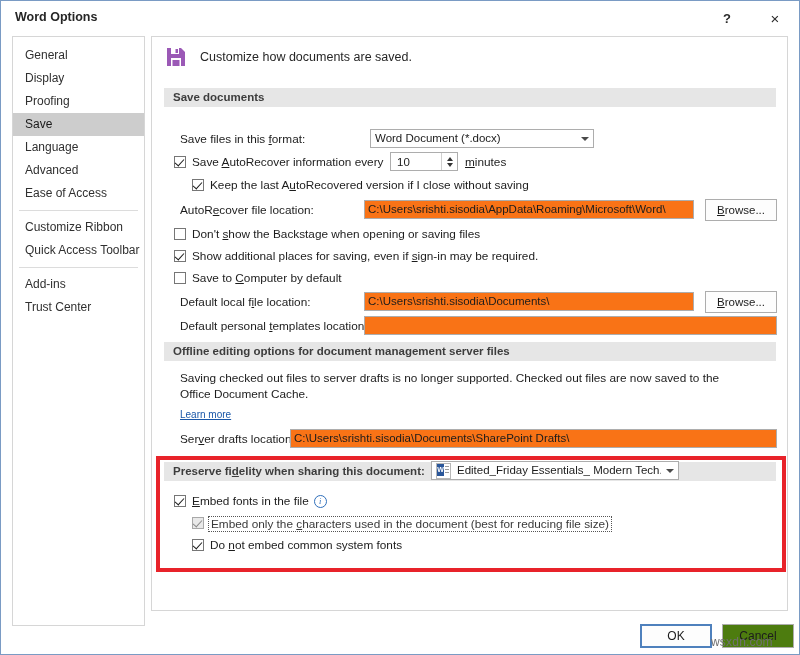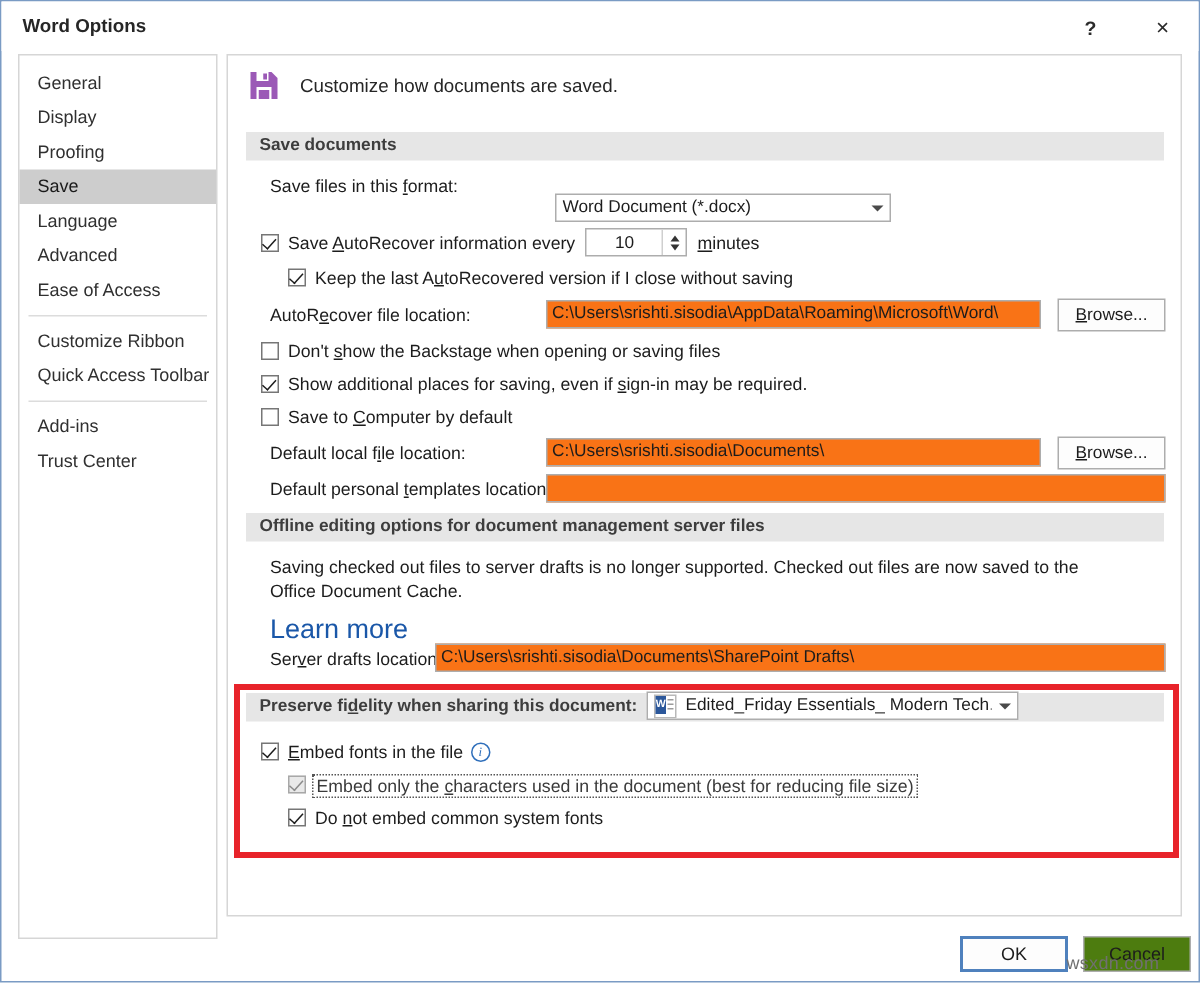--- a/index.html
+++ b/index.html
@@ -79,21 +79,21 @@
   }
   .combo .cv{flex:1;overflow:hidden;white-space:nowrap;}
   .carat{
     width:0;height:0;border-left:4px solid transparent;border-right:4px solid transparent;
     border-top:4px solid #4a4a4a;margin-left:5px;
   }
   
   .spin{
     position:absolute;height:19px;width:68px;border:1px solid #adadad;background:#fff;
     box-sizing:border-box;display:flex;align-items:center;
-    font-size:11.5px;padding-left:19px;
+    font-size:11.5px;padding-left:6px;
   }
   .spin .sv{flex:1;}
   .spin .sbtns{
     width:15px;height:17px;display:flex;flex-direction:column;
     align-items:center;justify-content:center;border-left:1px solid #cfcfcf;
   }
   .ar-up{width:0;height:0;border-left:3px solid transparent;border-right:3px solid transparent;border-bottom:4px solid #333;margin-bottom:2px;}
   .ar-dn{width:0;height:0;border-left:3px solid transparent;border-right:3px solid transparent;border-top:4px solid #333;}
   
   .btn{
@@ -117,21 +117,21 @@
   .cbl{font-size:11.8px;color:#1c1c1c;margin-left:6px;white-space:nowrap;}
   .cbl.dis{color:#3a3a3a;}
   .focusbox{border:1px dotted #555;padding:0 2px;margin-left:4px;}
   .infoico{
     display:inline-block;width:11px;height:11px;border:1px solid #2f6fbb;
     border-radius:50%;color:#2f6fbb;font-size:8.5px;line-height:10px;
     text-align:center;margin-left:5px;vertical-align:1px;font-style:italic;
     font-family:"Liberation Serif", serif;
   }
   .note{position:absolute;font-size:11.8px;color:#1c1c1c;line-height:16px;}
-  .link{position:absolute;font-size:18px;color:#1a57a8;cursor:pointer;}
+  .link{position:absolute;font-size:10px;color:#1a57a8;text-decoration:underline;cursor:pointer;}
   
   .wdico{
     width:13px;height:14px;flex:none;margin-right:6px;position:relative;
     background:#ffffff;border:1px solid #b8b8b8;
   }
   .wdico .blue{position:absolute;left:0;top:0;width:7px;height:12px;background:#2b579a;
     color:#fff;font-size:7px;font-weight:bold;text-align:center;line-height:12px;}
   .wdico .ln{position:absolute;right:1px;width:4px;height:1px;background:#9a9a9a;}
   
   .redbox{
@@ -190,21 +190,21 @@
         <rect x="7" y="3" width="8" height="6" fill="#ffffff"></rect>
         <rect x="11.5" y="4" width="2.5" height="4" fill="#9b59b6"></rect>
         <rect x="7" y="13" width="10" height="8" fill="#ffffff"></rect>
         <rect x="8.5" y="15" width="7" height="6" fill="#9b59b6"></rect>
       </svg>
       <div class="hdr-text">Customize how documents are saved.</div>
     </div>
 
     <div class="secbar" style="top:51px">Save documents</div>
 
-    <div class="lbl" style="left:28px;top:80px"><span>Save files in this </span><u>f</u><span>ormat:</span></div>
+    <div class="lbl" style="left:28px;top:95px"><span>Save files in this </span><u>f</u><span>ormat:</span></div>
     <div class="combo" style="left:218px;top:92px;width:224px">
       <span class="cv">Word Document (*.docx)</span>
       <span class="carat"></span>
     </div>
 
     <div class="cb" style="left:22px;top:118px">
       <span class="cbx">
           <span class="tick"></span>
         </span>
       <span class="cbl"><span>Save </span><u>A</u><span>utoRecover information every</span></span>

